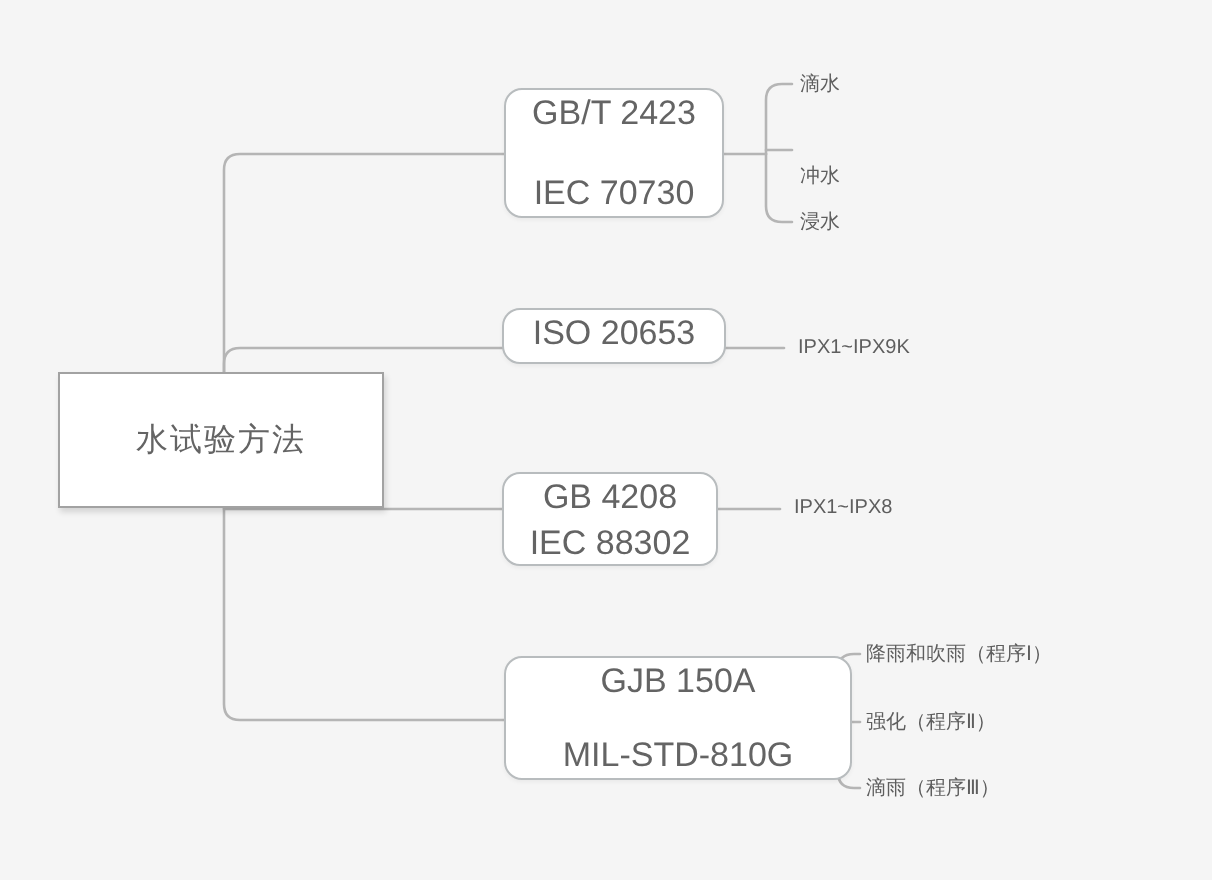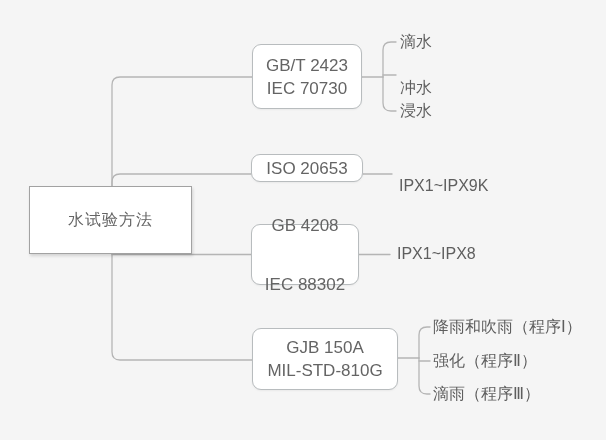--- a/index.html
+++ b/index.html
@@ -44,36 +44,37 @@
     font-size:16px;
     letter-spacing:1px;
     box-shadow:1px 2px 3px rgba(0,0,0,0.14);
   }
   .child-node{
     border:1px solid var(--node-border);
     border-radius:9px;
     font-size:17px;
     line-height:23px;
     box-shadow:0 1px 2px rgba(0,0,0,0.05);
+    justify-content:space-between;
   }
   .node-1{left:252px;top:44px;width:110px;height:65px;}
   .node-2{left:251px;top:154px;width:112px;height:28px;}
-  .node-3{left:251px;top:224px;width:108px;height:61px;gap:36px;}
-  .node-4{left:252px;top:328px;width:146px;height:62px;}
+  .node-3{left:251px;top:236px;width:108px;height:47px;}
+  .node-4{left:252px;top:328px;width:174px;height:62px;}
   .leaf{
     position:absolute;
     transform:translateY(-50%);
-    font-size:16px;
+    font-size:10px;
     color:var(--leaf-text);
     white-space:nowrap;
   }
   .leaf-1a{left:400px;top:42px;}
   .leaf-1b{left:400px;top:88px;}
   .leaf-1c{left:400px;top:111px;}
-  .leaf-2a{left:399px;top:174px;margin-top:12px;}
+  .leaf-2a{left:399px;top:174px;}
   .leaf-3a{left:397px;top:254px;}
   .leaf-4a{left:433px;top:327px;}
   .leaf-4b{left:433px;top:361px;}
   .leaf-4c{left:433px;top:394px;}
 </style>
 </head>
 <body>
 
 <div class="stage">
 

